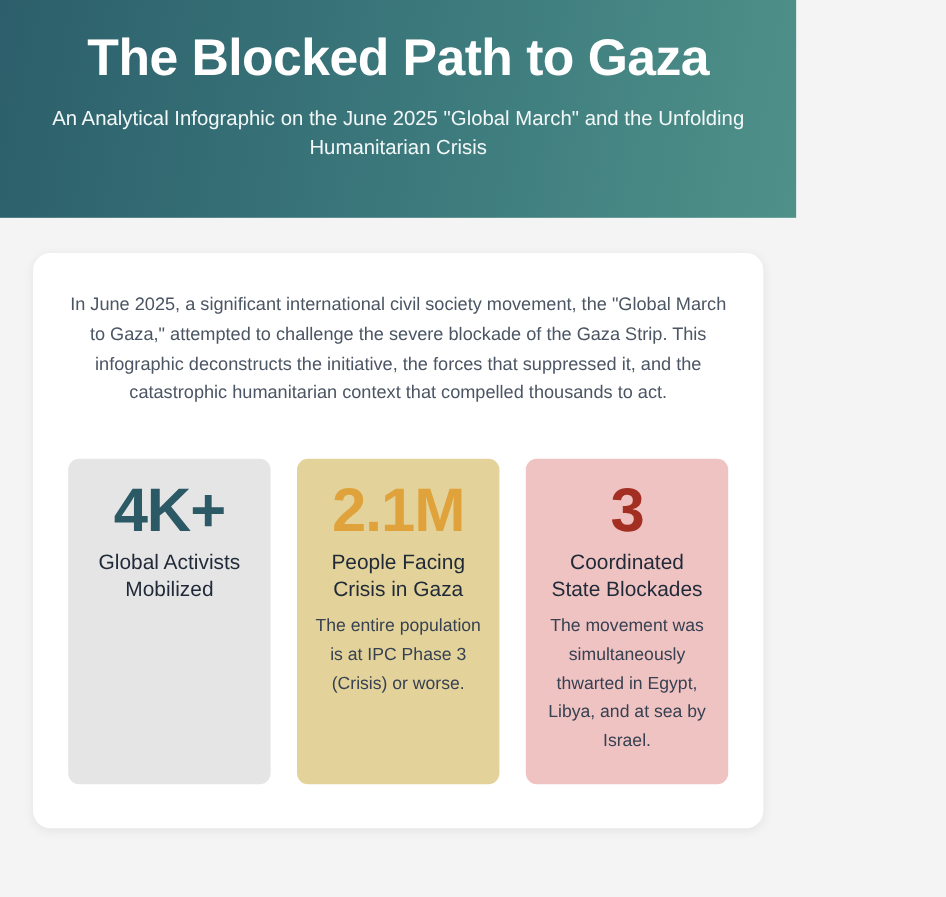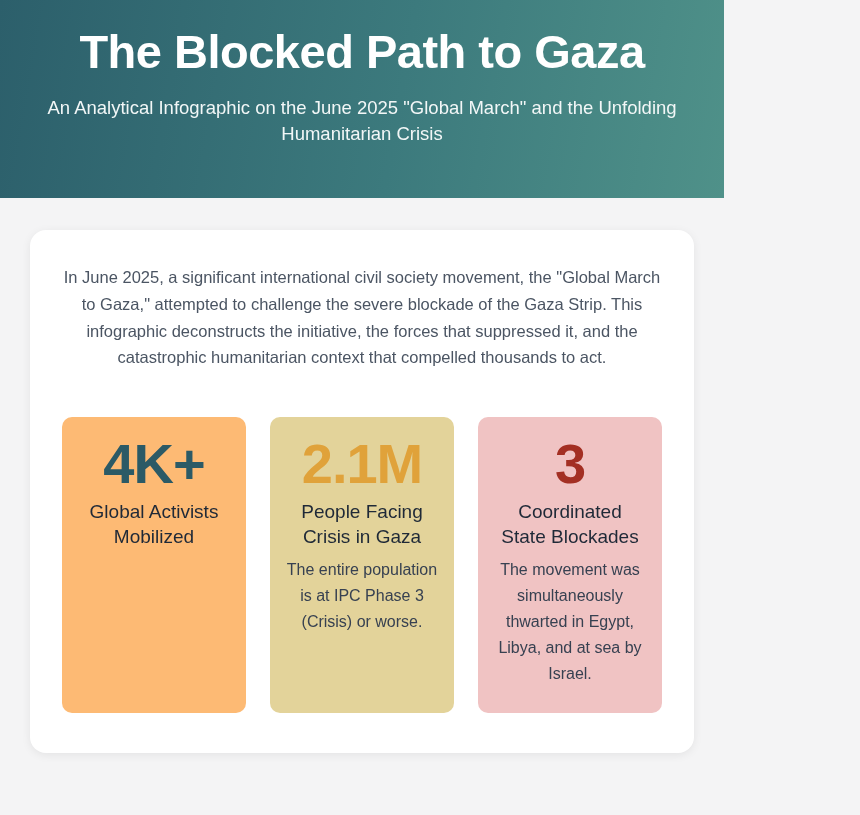--- a/index.html
+++ b/index.html
@@ -72,21 +72,21 @@
     gap: 24px;
     justify-content: center;
     align-items: stretch;
   }
   .stat {
     flex: 1 1 0;
     border-radius: 10px;
     padding: 18px 16px 26px 16px;
     text-align: center;
   }
-  .stat-green { background: #fdba74; }
+  .stat-green { background: #e5e5e5; }
   .stat-gold  { background: #e3d39a; }
   .stat-red   { background: #f0c3c3; }
   .stat-number {
     font-size: 56px;
     font-weight: bold;
     line-height: 1.05;
     margin: 0 0 6px 0;
     letter-spacing: -1px;
   }
   .num-green { color: #2b5a66; }

